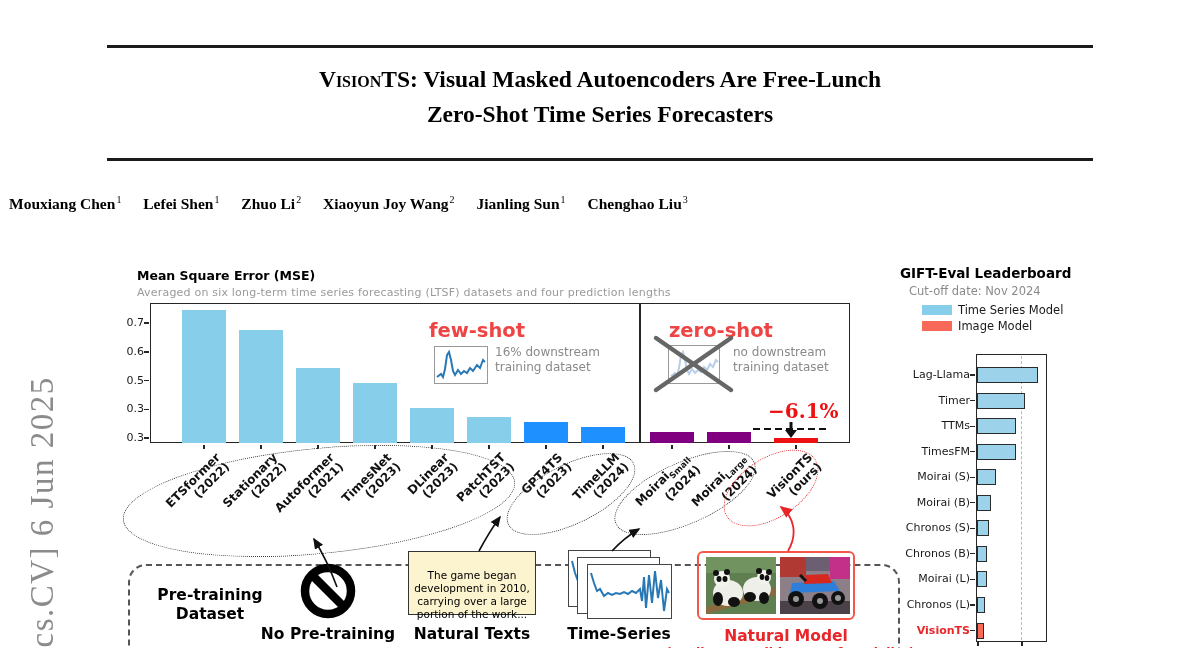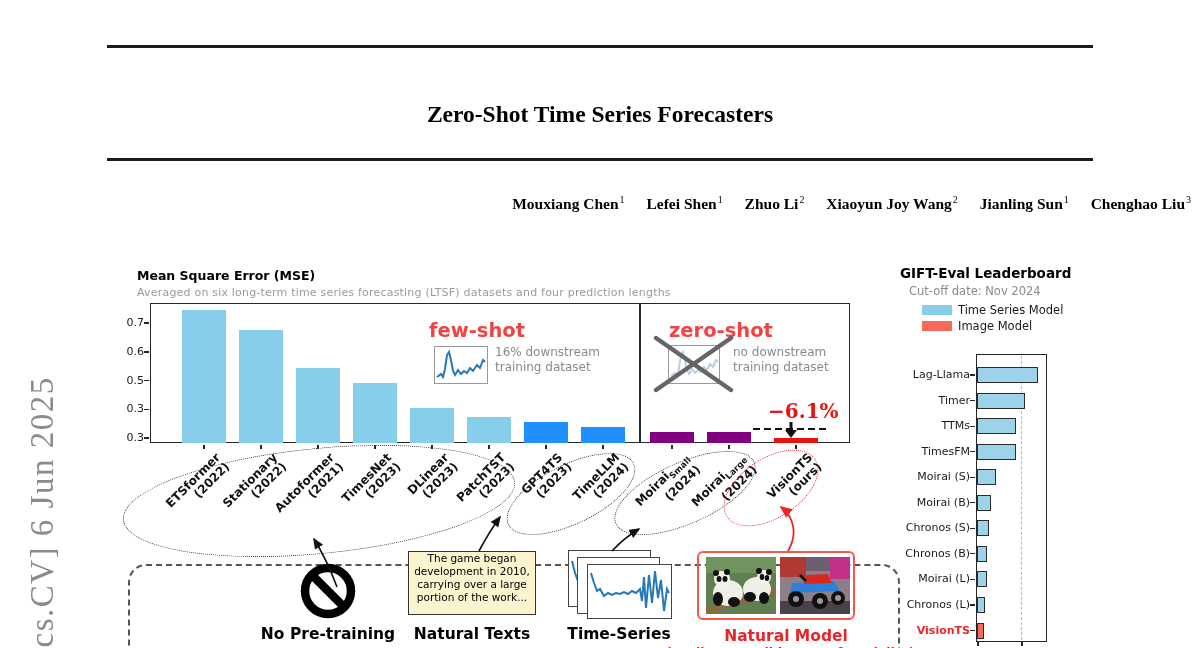--- a/index.html
+++ b/index.html
@@ -2,21 +2,21 @@
 <html><head>
 <meta charset="utf-8">
 <style>
   html,body{margin:0;padding:0;background:#fff}
   .page{position:relative;width:1200px;height:648px;background:#fff;overflow:hidden;
         font-family:"DejaVu Sans",sans-serif;color:#000}
   .rule{position:absolute;left:107px;width:986px;height:2.5px;background:#1b1b1b}
   .paper-title{position:absolute;left:0;top:62px;width:100%;margin:0;text-align:center;
         font-family:"Liberation Serif",serif;font-weight:bold;font-size:23.5px;line-height:35px;color:#000}
   .sc{font-variant:small-caps}
-  .authors{position:absolute;left:0;top:194px;width:100%;text-align:right;
+  .authors{position:absolute;left:0;top:194px;width:100%;text-align:left;
         font-family:"Liberation Serif",serif;font-weight:bold;font-size:15.5px}
   .authors .author{margin:0 9px;white-space:nowrap}
   .authors sup{font-size:10px;font-weight:normal;margin-left:1px}
   .watermark{position:absolute;left:24px;top:660px;transform:rotate(-90deg);transform-origin:0 0;
         font-family:"Liberation Serif",serif;font-size:33px;color:#8b8b8b;letter-spacing:1.5px;white-space:nowrap}
 
   
   .mse-title{position:absolute;left:137px;top:268px;font-size:12.5px;font-weight:bold}
   .mse-sub{position:absolute;left:137px;top:286px;font-size:11px;color:#9a9a9a;letter-spacing:.2px}
   .mse-plot{position:absolute;left:150px;top:303px;width:700px;height:140px;border:1.6px solid #262626;box-sizing:border-box}
@@ -47,37 +47,37 @@
   .lb-bar{position:absolute;border:1.2px solid #2b2b2b;box-sizing:border-box}
   .lb-tick{position:absolute;background:#262626}
 
   
   .panel-box{position:absolute;left:128px;top:564px;width:772px;height:130px;border:2px dashed #555;border-radius:18px;box-sizing:border-box}
   .panel-title{position:absolute;left:146px;top:586px;width:128px;text-align:center;
         font-size:15.5px;line-height:19px;font-weight:bold;white-space:pre-line}
   .item-label{position:absolute;width:160px;text-align:center;font-size:15.5px;font-weight:bold;white-space:nowrap}
   .item-label.red{color:#e8262a}
   .note{position:absolute;left:408px;top:551px;width:128px;height:64px;background:#fcf3cf;border:1.8px solid #333;
-        box-sizing:border-box;font-size:10.5px;line-height:13px;text-align:center;white-space:pre-line;padding-top:0}
+        box-sizing:border-box;font-size:10.5px;line-height:13px;text-align:center;white-space:pre-line;padding-top:17px}
   .ts-frame{position:absolute;background:#fff;border:1.6px solid #444;box-sizing:border-box}
   .img-box{position:absolute;left:697px;top:551px;width:158px;height:69px;border:2.2px solid #f4574a;border-radius:6px;box-sizing:border-box}
   .photo{position:absolute;top:557px;width:70px;height:57px;overflow:hidden}
   .caption{position:absolute;left:666px;top:645px;width:240px;text-align:center;font-size:12.5px;font-weight:bold;color:#e8262a;white-space:nowrap}
   .overlay{position:absolute;left:0;top:0;pointer-events:none}
 </style>
 </head>
 <body>
 
 <div class="page">
 
   <div class="watermark">[cs.CV] 6 Jun 2025</div>
 
   <div class="rule" style="top:45px"></div>
   <h1 class="paper-title">
-    <br>
+    <span><span class="sc">VisionTS</span><span>: Visual Masked Autoencoders Are Free-Lunch</span></span><br>
     <span>Zero-Shot Time Series Forecasters</span>
   </h1>
   <div class="rule" style="top:158px"></div>
   <div class="authors">
     <span class="author"><span>Mouxiang Chen</span><sup>1</sup></span>
     <span class="author"><span>Lefei Shen</span><sup>1</sup></span>
     <span class="author"><span>Zhuo Li</span><sup>2</sup></span>
     <span class="author"><span>Xiaoyun Joy Wang</span><sup>2</sup></span>
     <span class="author"><span>Jianling Sun</span><sup>1</sup></span>
     <span class="author"><span>Chenghao Liu</span><sup>3</sup></span>
@@ -198,20 +198,22 @@
       <div class="lb-tick" style="left: 970px; top: 604.35px; width: 5px; height: 1.2px;"></div>
       <div class="lb-bar" style="left: 977px; top: 596.95px; width: 8.16px; height: 16px; background: rgb(156, 211, 235);"></div>
       <div class="lb-label hl" style="left: 886px; top: 623.5px;">VisionTS</div>
       <div class="lb-tick" style="left: 970px; top: 629.9px; width: 5px; height: 1.2px;"></div>
       <div class="lb-bar" style="left: 977px; top: 622.5px; width: 7.48px; height: 16px; background: rgb(249, 105, 90);"></div>
       <div class="lb-tick" style="left: 977px; top: 642px; width: 1.5px; height: 4px;"></div>
       <div class="lb-tick" style="left: 1021px; top: 642px; width: 1.5px; height: 4px;"></div>
     </div>
 
   <div class="panel-box"></div>
+  <div class="panel-title">Pre-training
+Dataset</div>
 
   <div style="position:absolute;left:299px;top:562px">
     <svg width="58" height="58">
         <circle cx="29" cy="29" r="23" fill="none" stroke="#000" stroke-width="8.5"></circle>
         <line x1="14" y1="14" x2="44" y2="44" stroke="#000" stroke-width="8.5"></line>
       </svg>
   </div>
   <div class="item-label" style="left:248px;top:625px">No Pre-training</div>
 
   <div class="note">The game began

